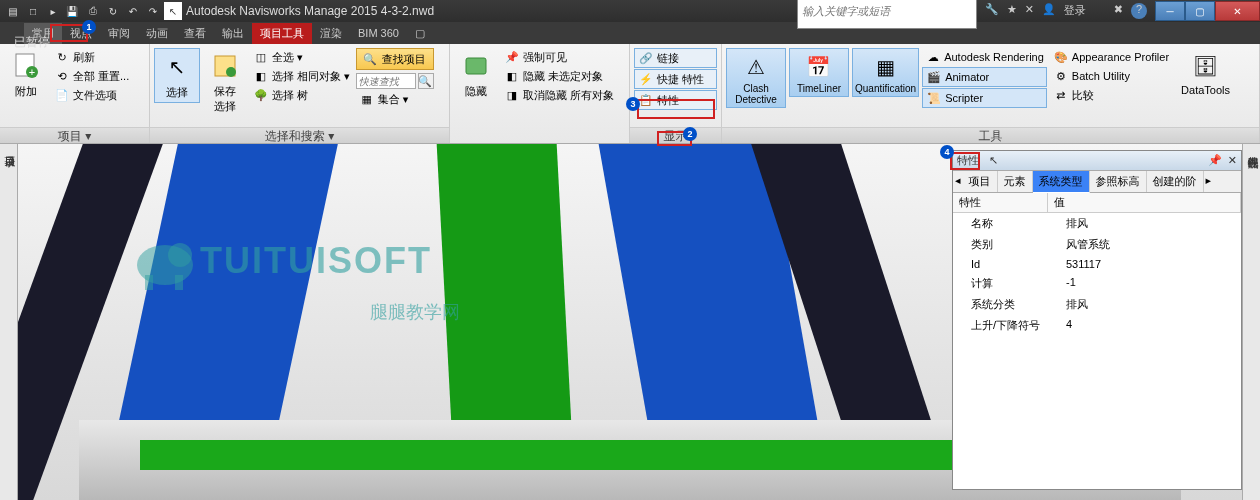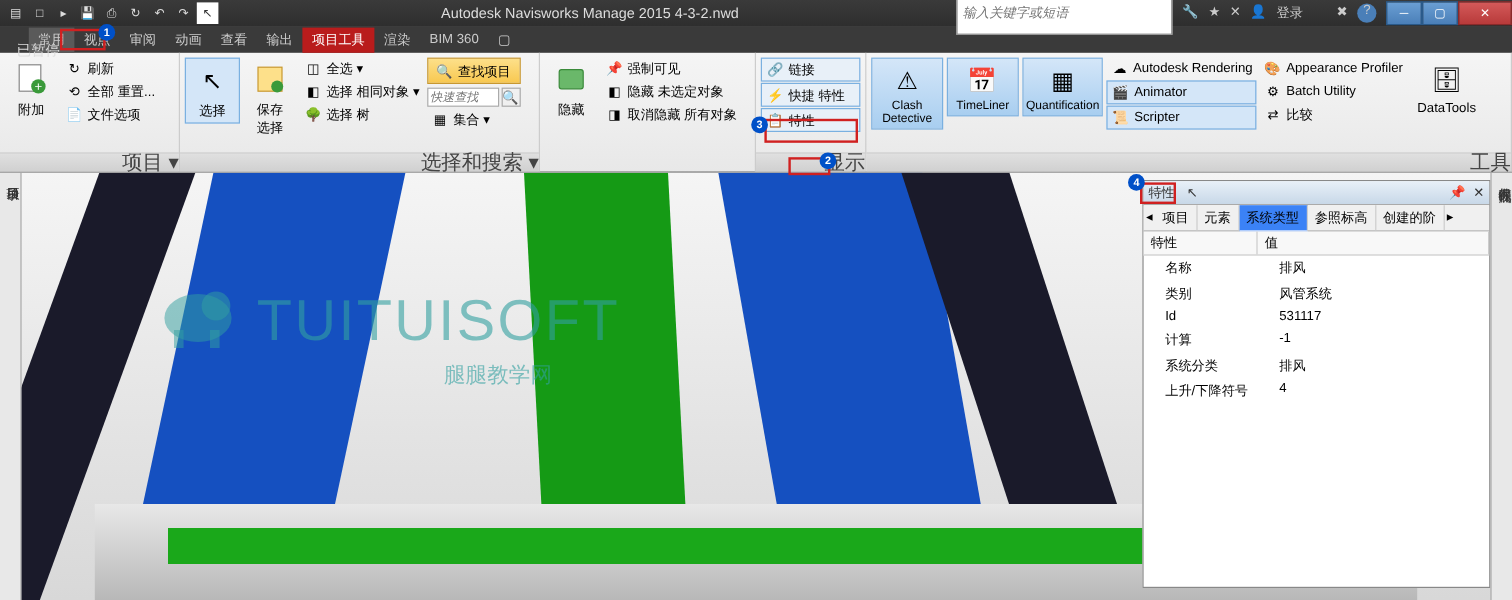--- a/index.html
+++ b/index.html
@@ -1,33 +1,33 @@
 <!DOCTYPE html>
 <html><head>
 <meta charset="utf-8">
 <style>
 *{box-sizing:border-box;margin:0;padding:0;font-family:"Microsoft YaHei",Arial,sans-serif;font-size:11px}
 body{width:1260px;height:500px;overflow:hidden;background:#4a4a4a;position:relative}
 .titlebar{height:22px;background:linear-gradient(#3a3a3a,#2e2e2e);display:flex;align-items:center;color:#ccc}
 .qat{display:flex;gap:2px;padding:0 4px}
 .qat-btn{width:18px;height:18px;display:flex;align-items:center;justify-content:center;color:#ddd;font-size:10px}
-.title-text{flex:1;text-align:center;color:#ddd;font-size:12px}
+.title-text{flex:1;color:#ddd;font-size:12px}
 .search-box{width:180px;height:35px;background:#fff;border:1px solid #888;padding:4px 4px;color:#888;font-style:italic}
 .title-icons{display:flex;gap:8px;padding:0 8px;color:#ccc}
 .win-btns{display:flex}
 .win-btn{width:30px;height:20px;background:linear-gradient(#6b9fd4,#4a7fb8);border:1px solid #2a5a8a;display:flex;align-items:center;justify-content:center;color:#fff;font-size:10px}
 .win-btn.close{background:linear-gradient(#d45a5a,#b83a3a);width:45px;border-color:#8a2a2a}
 .tabbar{height:22px;background:#3a3a3a;display:flex;align-items:center;padding-left:24px;color:#ccc}
 .tab{padding:3px 8px;cursor:pointer}
 .tab.active{background:#b91c1c;color:#fff}
 .paused{position:absolute;left:14px;top:34px;color:#ddd;font-size:12px}
 .ribbon{height:100px;background:linear-gradient(#f5f5f5,#e8e8e8);display:flex;border-bottom:1px solid #aaa}
 .panel{border-right:1px solid #ccc;display:flex;flex-direction:column;position:relative}
 .panel-body{flex:1;display:flex;align-items:flex-start;padding:4px;gap:3px}
-.panel-title{height:16px;background:linear-gradient(#e0e0e0,#d0d0d0);text-align:right;font-size:17px;color:#444;border-top:1px solid #ccc;line-height:16px}
+.panel-title{height:16px;background:linear-gradient(#e0e0e0,#d0d0d0);text-align:center;font-size:12px;color:#444;border-top:1px solid #ccc;line-height:16px}
 .big-btn{display:flex;flex-direction:column;align-items:center;padding:2px 6px;gap:2px;cursor:pointer}
 .big-btn.selected{background:#d4e6f8;border:1px solid #7ab0e0}
 .big-icon{width:32px;height:32px;display:flex;align-items:center;justify-content:center;font-size:20px}
 .small-row{display:flex;align-items:center;gap:3px;padding:1px 3px;cursor:pointer;white-space:nowrap}
 .small-icon{width:16px;height:16px;display:inline-flex;align-items:center;justify-content:center;font-size:11px}
 .col{display:flex;flex-direction:column;gap:1px}
 .viewport{position:absolute;left:18px;top:144px;right:18px;bottom:0;background:linear-gradient(#f5f5f5,#d8d8d8);overflow:hidden}
 .vp-shape{position:absolute}
 .side-strip{position:absolute;top:144px;width:18px;bottom:0;background:#e8e8e8;writing-mode:vertical-rl;text-orientation:upright;font-size:10px;padding-top:4px;color:#333;display:flex;flex-direction:column;gap:4px}
 .side-strip.left{left:0;border-right:1px solid #aaa}
@@ -40,21 +40,21 @@
 .prop-tab.active{background:#3b82f6;border-bottom:1px solid #fff;margin-bottom:-1px}
 .prop-header{display:flex;height:20px;border-bottom:1px solid #ccc;background:#f8f8f8}
 .prop-header>div{padding:2px 6px;border-right:1px solid #ccc}
 .prop-rows{flex:1;overflow:auto}
 .prop-row{display:flex;padding:2px 12px}
 .prop-row>div{padding:1px 6px}
 .pk{width:95px}
 .pv{flex:1}
 .marker{position:absolute;width:14px;height:14px;background:#0050c8;color:#fff;border-radius:50%;font-size:9px;display:flex;align-items:center;justify-content:center;z-index:50;font-weight:bold}
 .redbox{position:absolute;border:2px solid #d02020;z-index:40}
-.watermark{position:absolute;left:214px;top:240px;font-size:48px;font-weight:normal;color:rgba(50,160,160,0.6);letter-spacing:2px;z-index:5}
+.watermark{position:absolute;left:200px;top:240px;font-size:36px;font-weight:bold;color:rgba(50,160,160,0.6);letter-spacing:2px;z-index:5}
 .watermark-sub{position:absolute;left:370px;top:300px;font-size:18px;color:rgba(50,160,160,0.6);z-index:5}
 .elephant{position:absolute;left:130px;top:230px;width:70px;height:60px;z-index:5}
 .search-btn{background:linear-gradient(#fde08a,#f8c850);border:1px solid #c89830;padding:2px 6px;display:flex;align-items:center;gap:3px}
 .tool-btn{background:linear-gradient(#d4e6f8,#a8cef0);border:1px solid #7ab0e0;padding:2px;display:flex;flex-direction:column;align-items:center;min-width:60px}
 .qsearch{width:60px;height:16px;border:1px solid #aaa;background:#fff;font-style:italic;color:#888;font-size:10px;padding:0 2px}
 </style>
 </head>
 <body>
 
 <div class="titlebar">

